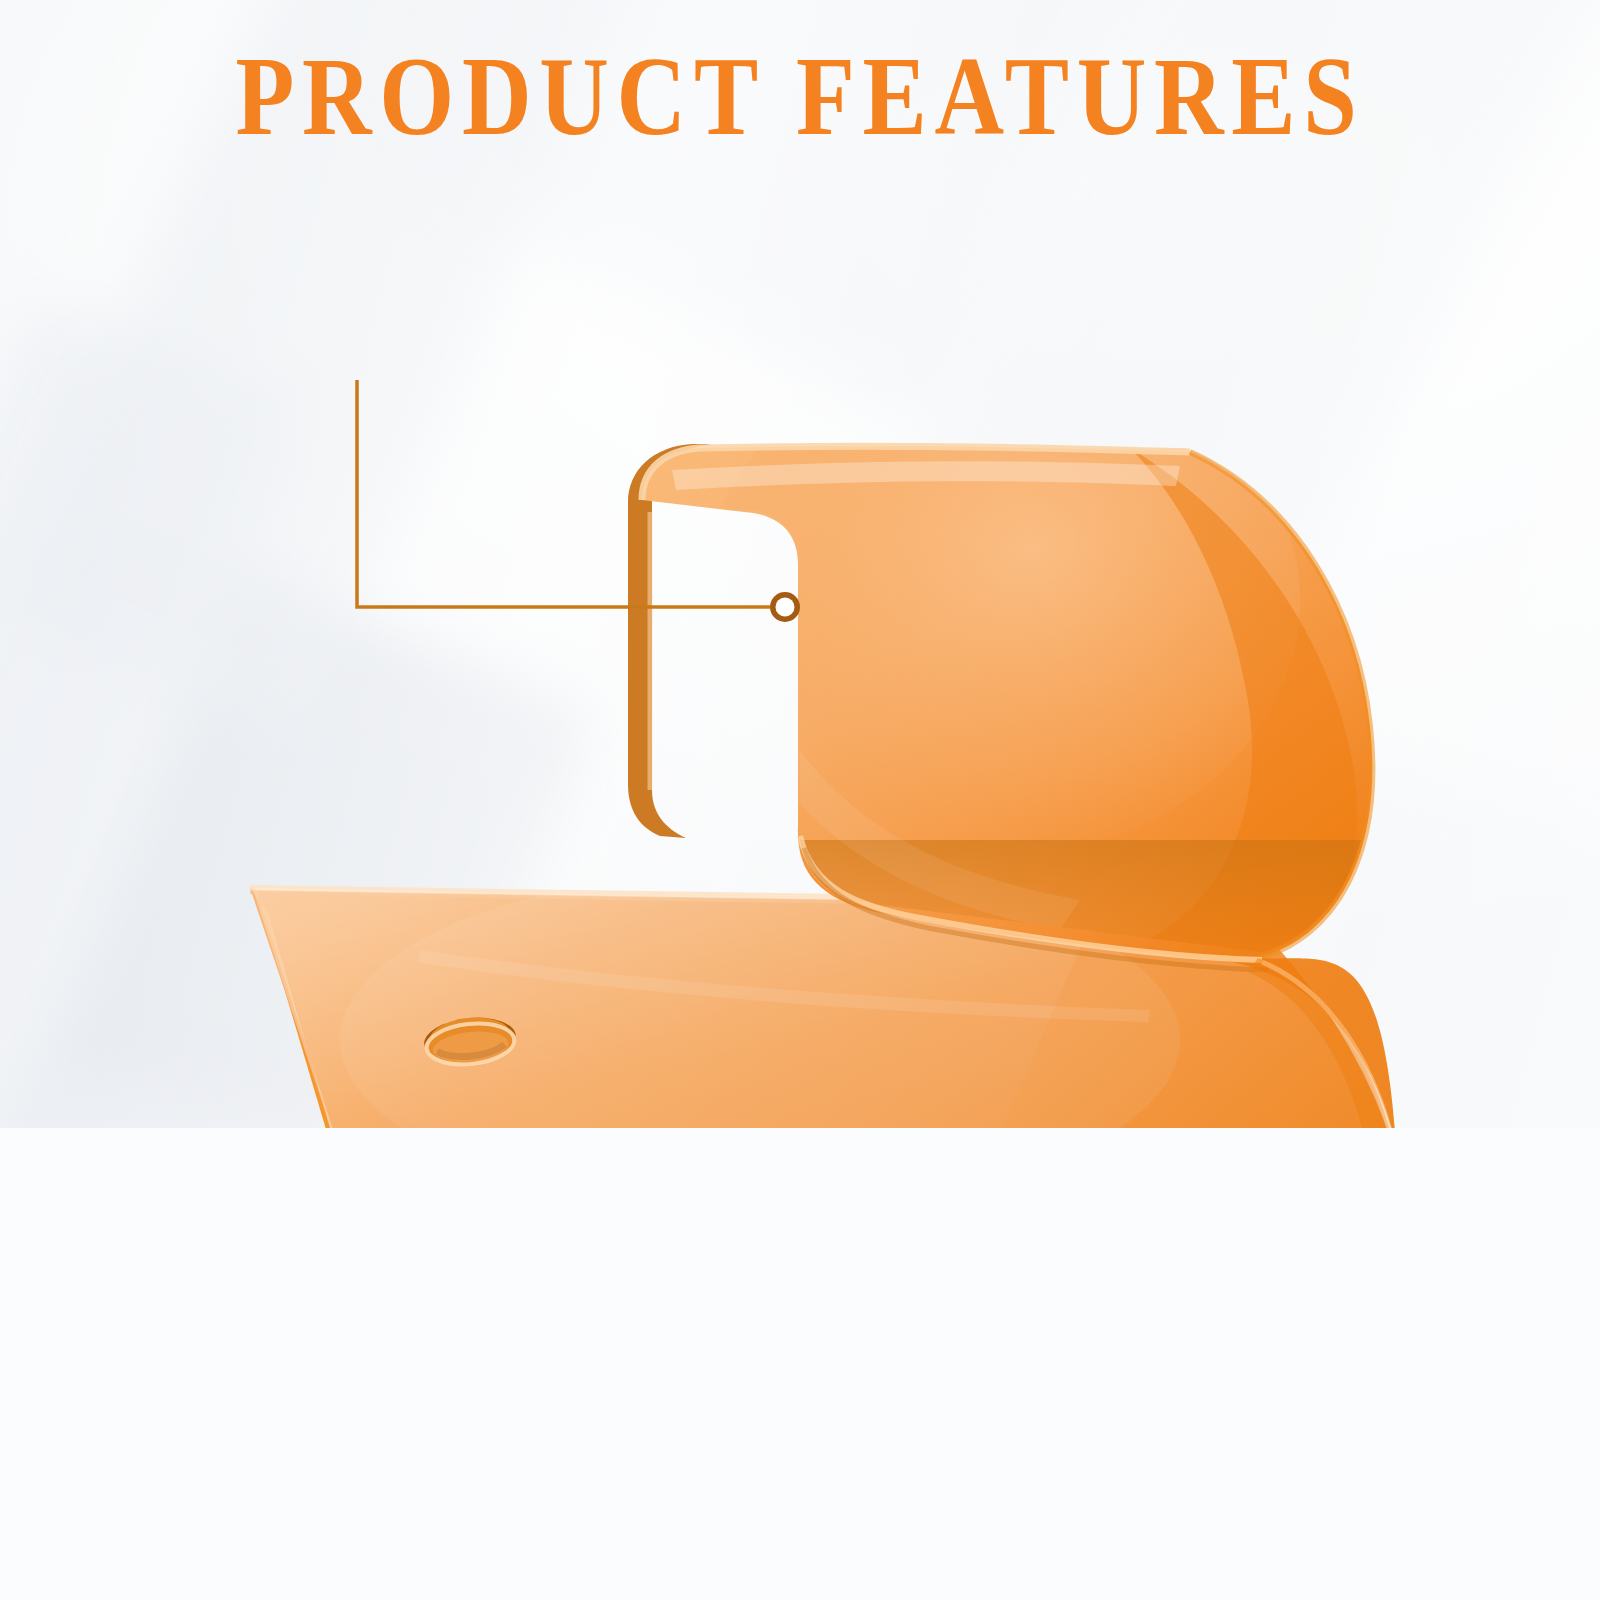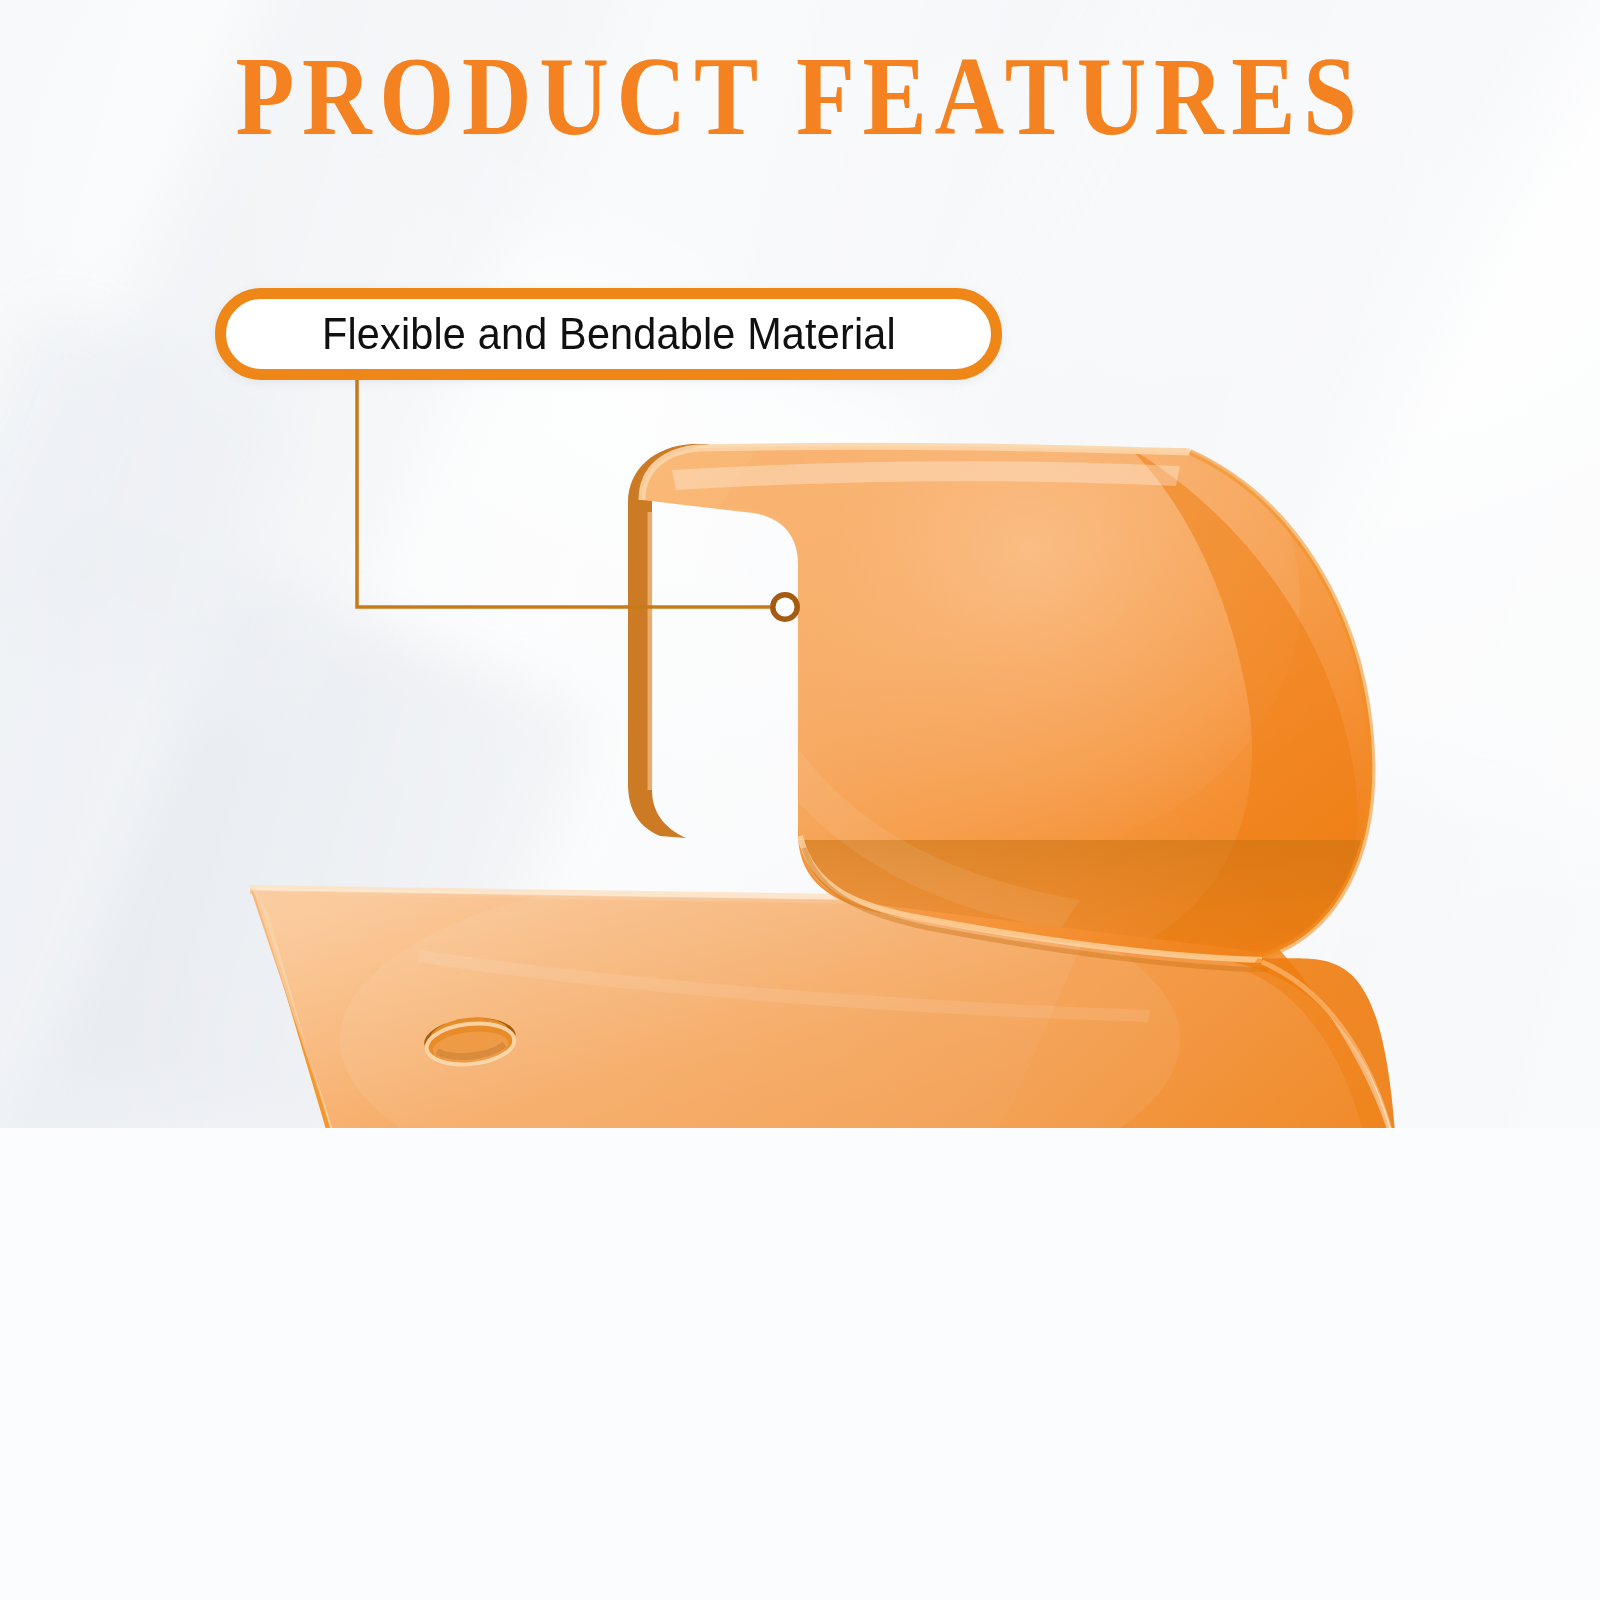--- a/index.html
+++ b/index.html
@@ -253,18 +253,15 @@
     <g>
       <circle cx="785" cy="607" r="15" fill="#A55B12"></circle>
       <circle cx="785" cy="607" r="9.5" fill="#FFFFFF"></circle>
     </g>
     <g>
       <circle cx="1032" cy="1219" r="15" fill="#A55B12"></circle>
       <circle cx="1032" cy="1219" r="9.5" fill="#FFFFFF"></circle>
     </g>
   </svg>
 
-  <div class="pill" id="pill-top">
-    <span>Flexible and Bendable Material</span>
-  </div>
 
 
 </div>
 
 </body></html>

